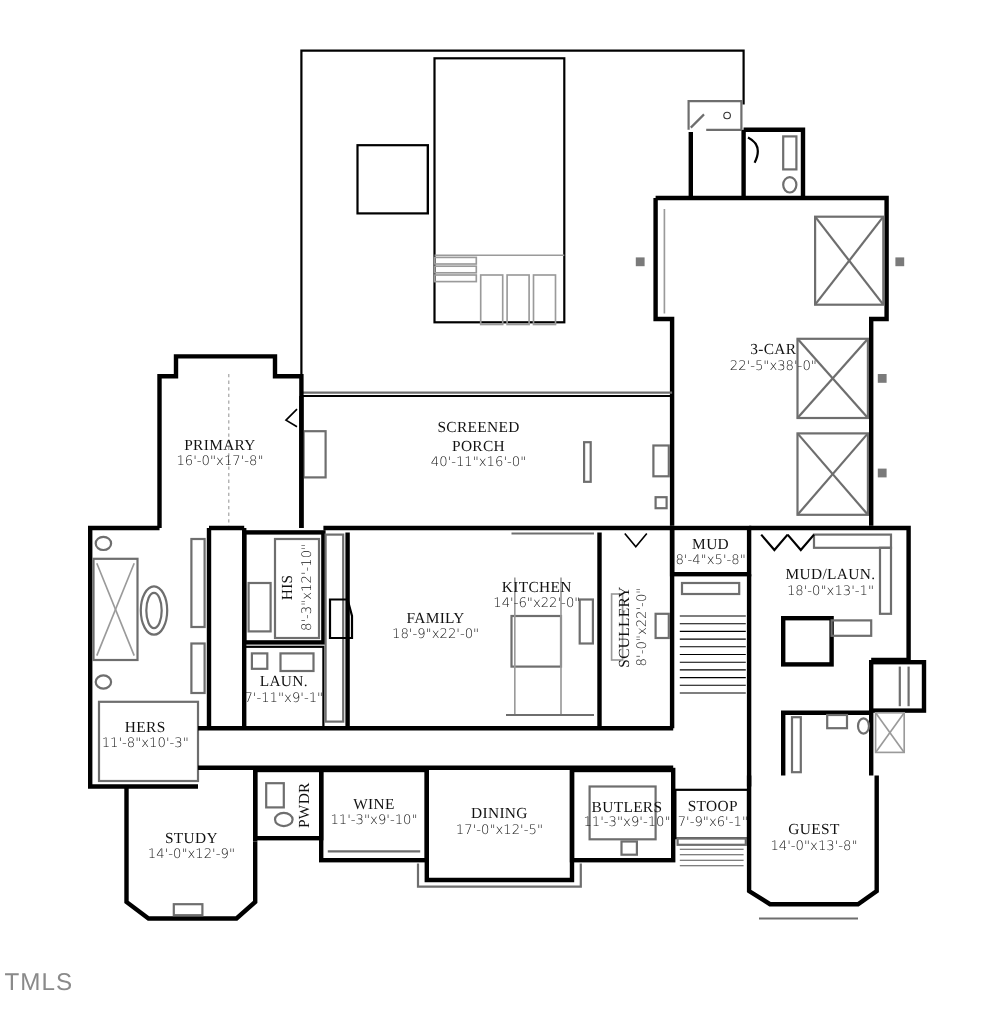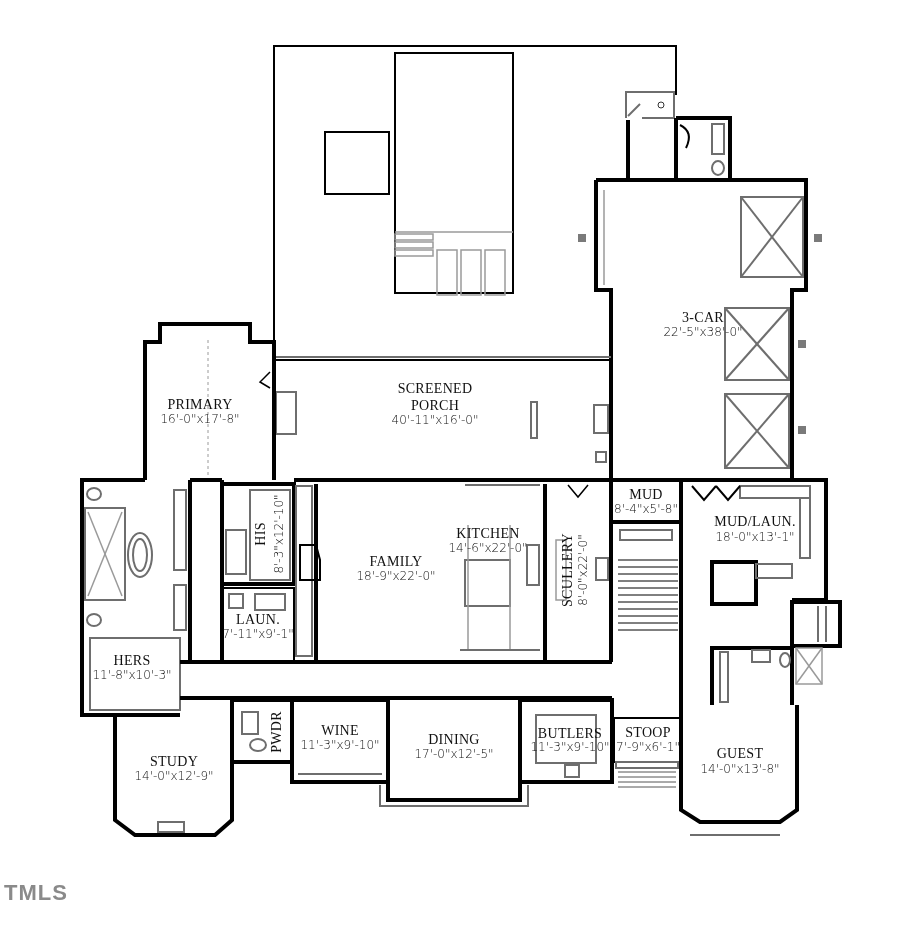--- a/index.html
+++ b/index.html
@@ -6,21 +6,21 @@
   body { width: 900px; height: 938px; position: relative; overflow: hidden; font-family: "Liberation Serif", serif; }
   #plan { position: absolute; left: 0; top: 0; width: 900px; height: 938px; }
   .wall { fill: none; stroke: #000; stroke-width: 4; stroke-linejoin: miter; }
   .wall-thin { fill: none; stroke: #000; stroke-width: 2; }
   .fixture { fill: none; stroke: #6e6e6e; stroke-width: 2; }
   .fixture-light { fill: none; stroke: #9a9a9a; stroke-width: 1.5; }
   .dash { fill: none; stroke: #9a9a9a; stroke-width: 1; stroke-dasharray: 3 3; }
   .gray-fill { fill: #7a7a7a; }
   .room-name { font-family: "Liberation Serif", serif; font-size: 14px; fill: #111; text-anchor: middle; letter-spacing: 0.3px; }
   .room-dim { font-family: "DejaVu Sans", sans-serif; font-size: 12px; fill: #111; text-anchor: middle; font-weight: 300; }
-  .watermark { position: absolute; left: 4px; top: 880px; font-family: "Liberation Sans", sans-serif; font-size: 22px; color: #8a8a8a; letter-spacing: 1px; font-weight: 700; }
+  .watermark { position: absolute; left: 4px; top: 880px; font-family: "Liberation Sans", sans-serif; font-size: 22px; color: #8a8a8a; letter-spacing: 1px; font-weight: 400; }
 </style>
 </head>
 <body>
 
 <svg id="plan" viewBox="0 0 900 938" xmlns="http://www.w3.org/2000/svg">
 
   <g>
     <polyline class="wall-thin" points="274,356 274,46 676,46 676,95"></polyline>
     <rect class="wall-thin" x="395" y="53" width="118" height="240"></rect>
     <rect class="wall-thin" x="325" y="132" width="64" height="62"></rect>

